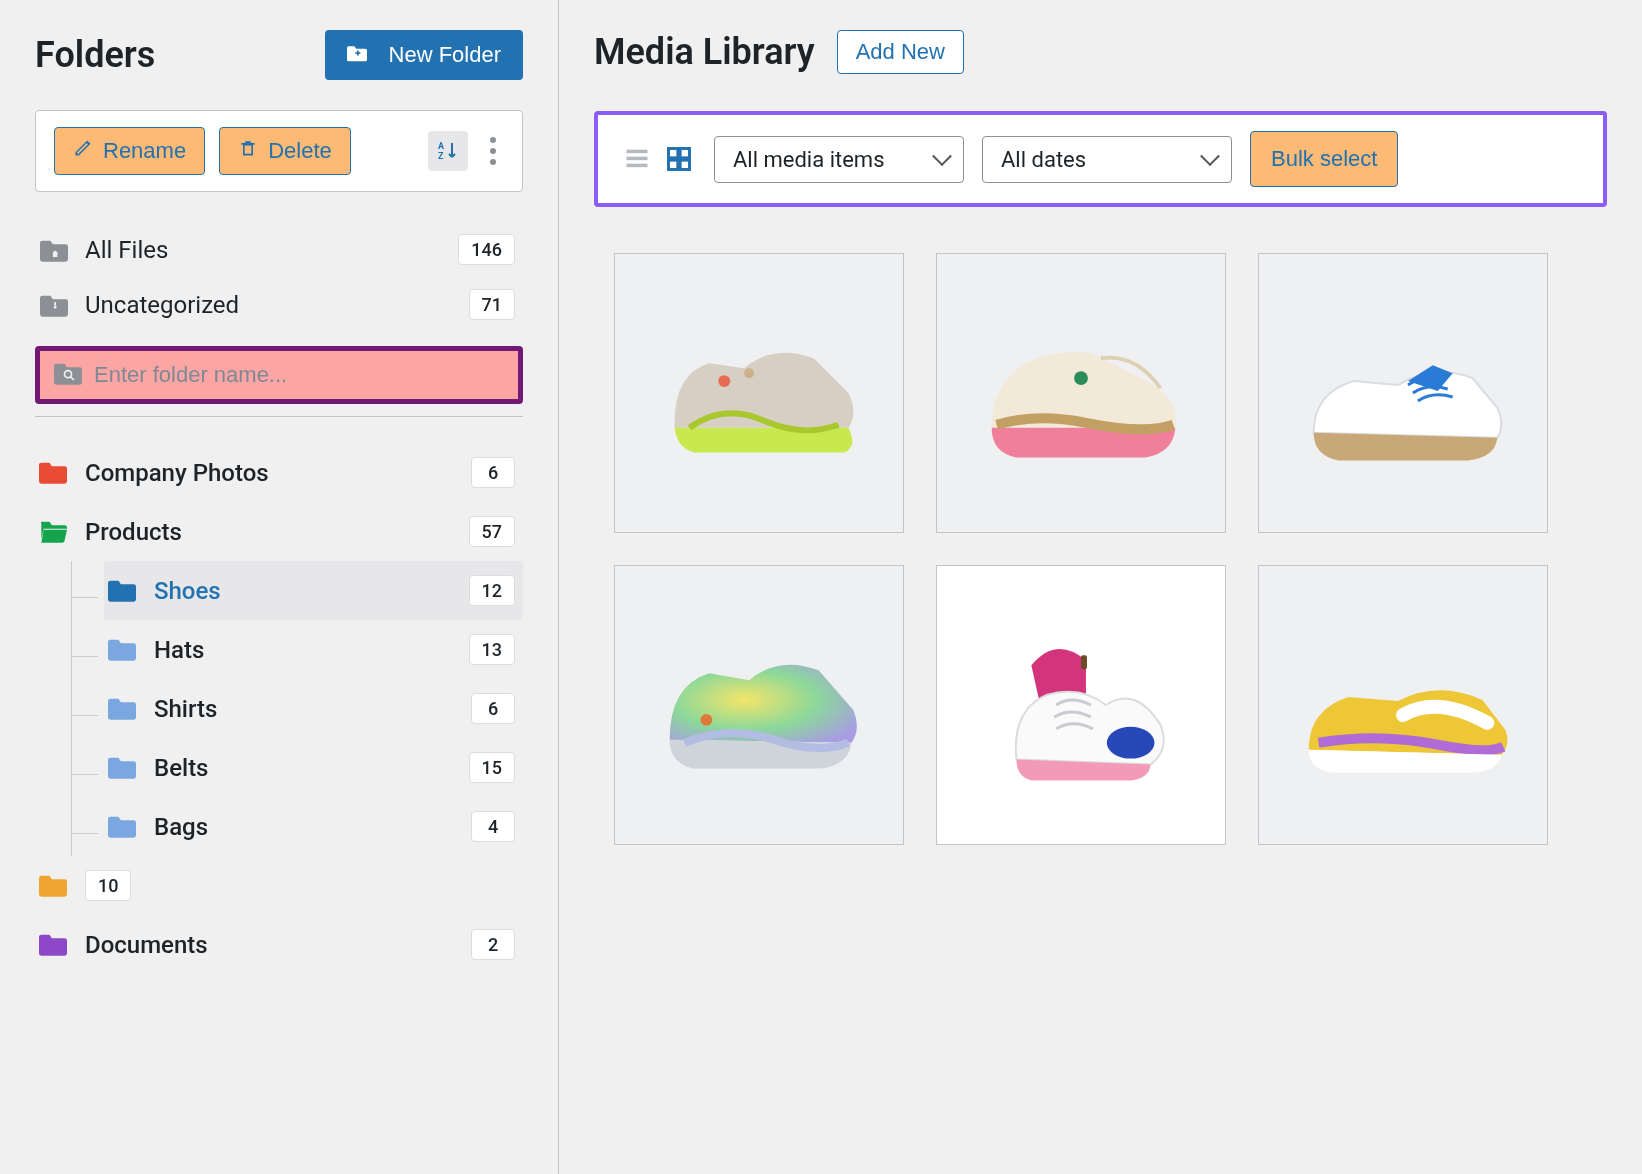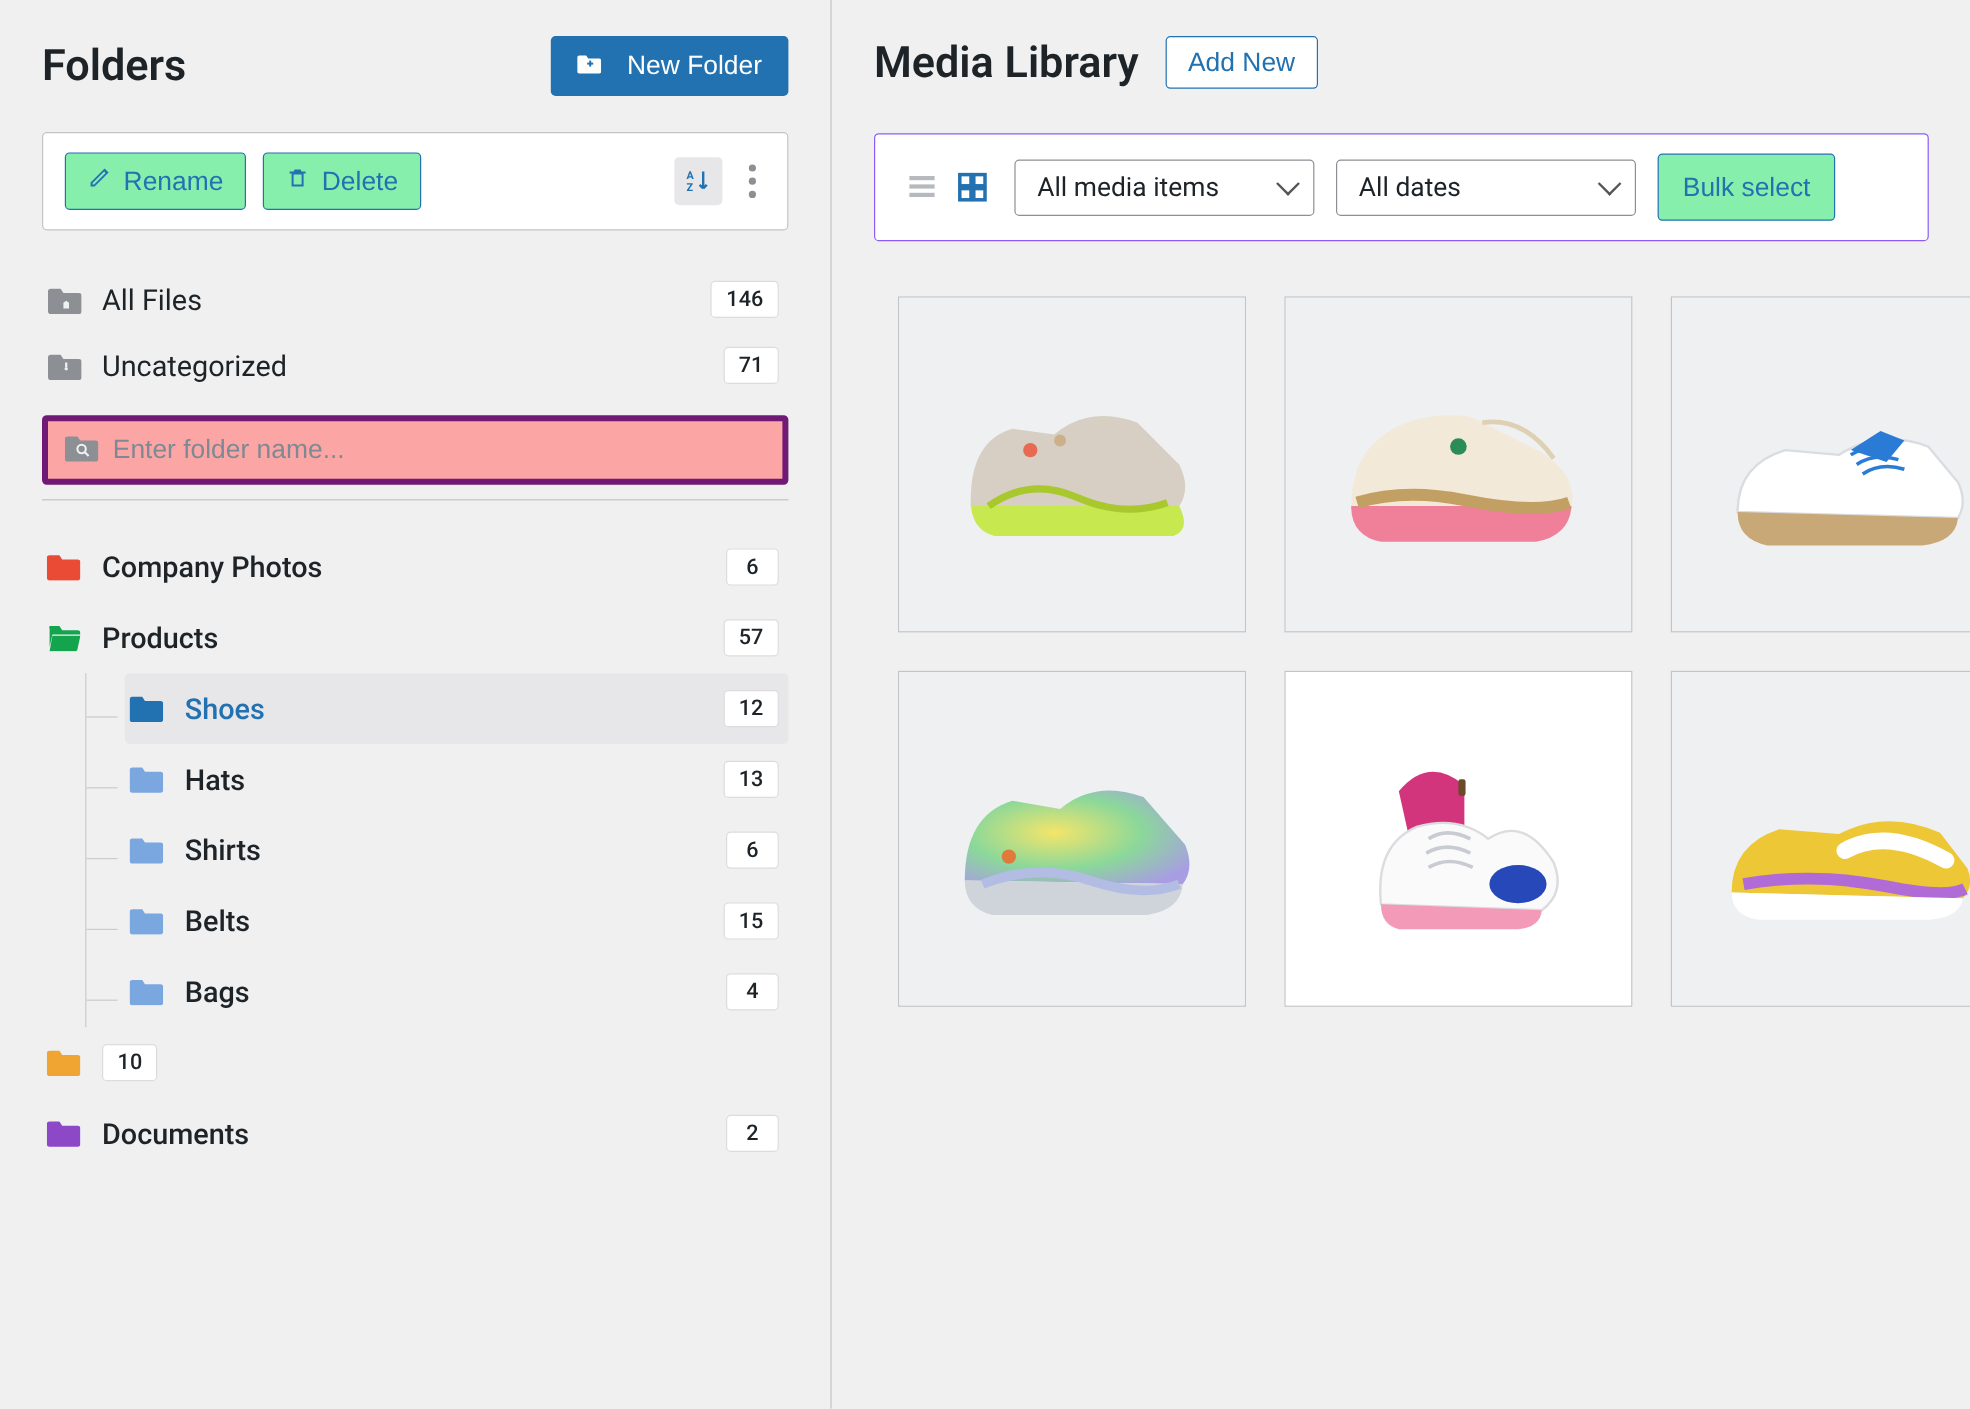--- a/index.html
+++ b/index.html
@@ -6,21 +6,21 @@
 body {
   font-family: -apple-system, BlinkMacSystemFont, "Segoe UI", Roboto, sans-serif;
   background: #f0f0f1;
   color: #1d2327;
   width: 1642px;
   height: 1174px;
   overflow: hidden;
   display: flex;
 }
 .sidebar {
-  width: 693px;
+  width: 559px;
   padding: 30px 35px 30px 35px;
   border-right: 1px solid #c3c4c7;
   background: #f0f0f1;
   overflow-y: auto;
 }
 .main {
   flex: 1;
   padding: 30px 35px;
   background: #f0f0f1;
   overflow-y: auto;
@@ -53,21 +53,21 @@
   background: #fff;
   border: 1px solid #c3c4c7;
   border-radius: 4px;
   padding: 16px 18px;
   display: flex;
   align-items: center;
   gap: 14px;
   margin-bottom: 30px;
 }
 .btn-outline {
-  background: #86efac;
+  background: #fdba74;
   color: #2271b1;
   border: 1.5px solid #2271b1;
   border-radius: 4px;
   padding: 10px 18px;
   font-size: 22px;
   font-weight: 500;
   cursor: pointer;
   display: inline-flex;
   align-items: center;
   gap: 10px;
@@ -195,21 +195,21 @@
   color: #2271b1;
   border: 1.5px solid #2271b1;
   border-radius: 4px;
   padding: 8px 18px;
   font-size: 22px;
   font-weight: 500;
   cursor: pointer;
 }
 .filter-bar {
   background: #fff;
-  border: 1px solid #8b5cf6;
+  border: 4px solid #8b5cf6;
   border-radius: 4px;
   padding: 16px 22px;
   display: flex;
   align-items: center;
   gap: 18px;
   margin-bottom: 46px;
 }
 .view-toggle {
   display: flex;
   align-items: center;

